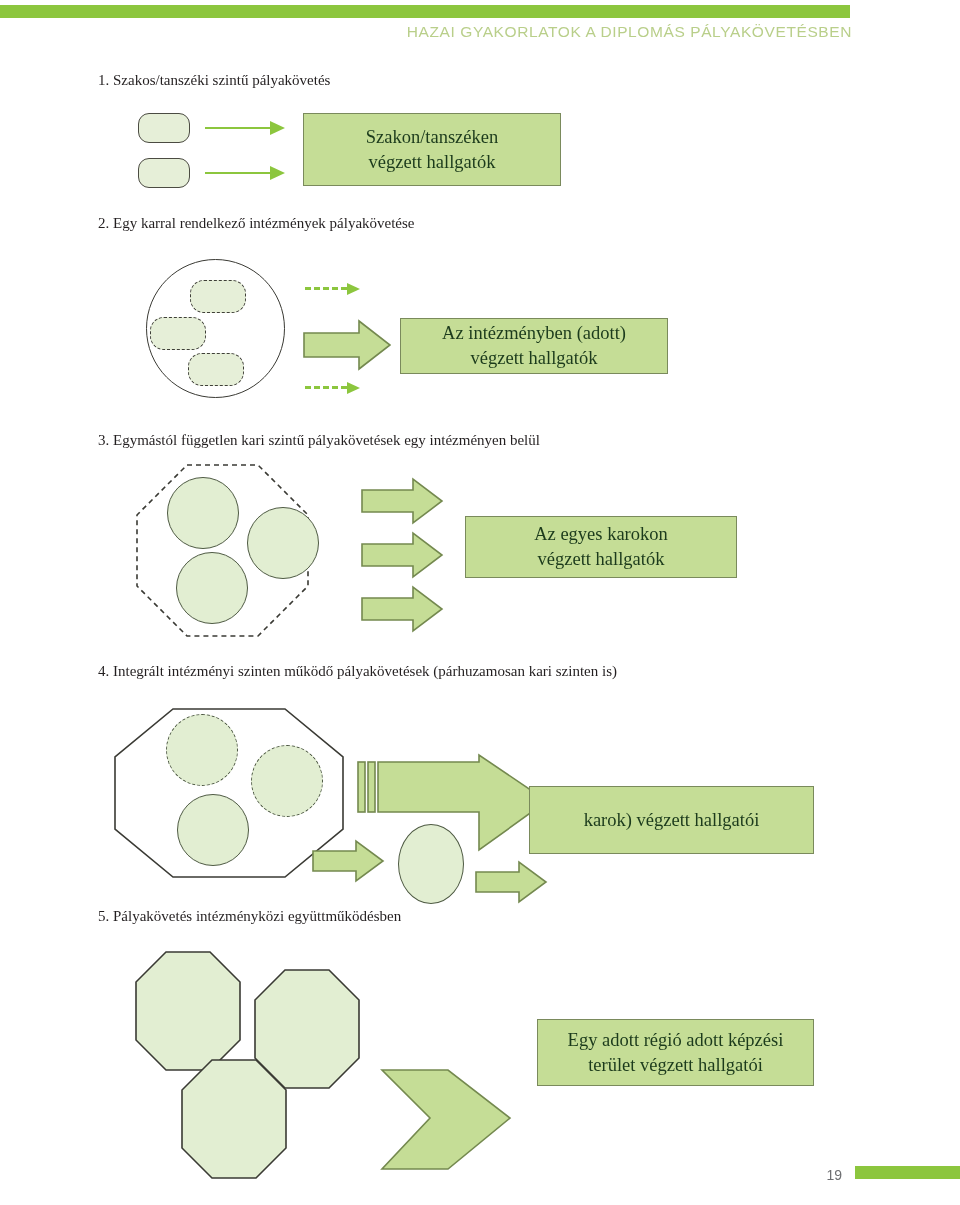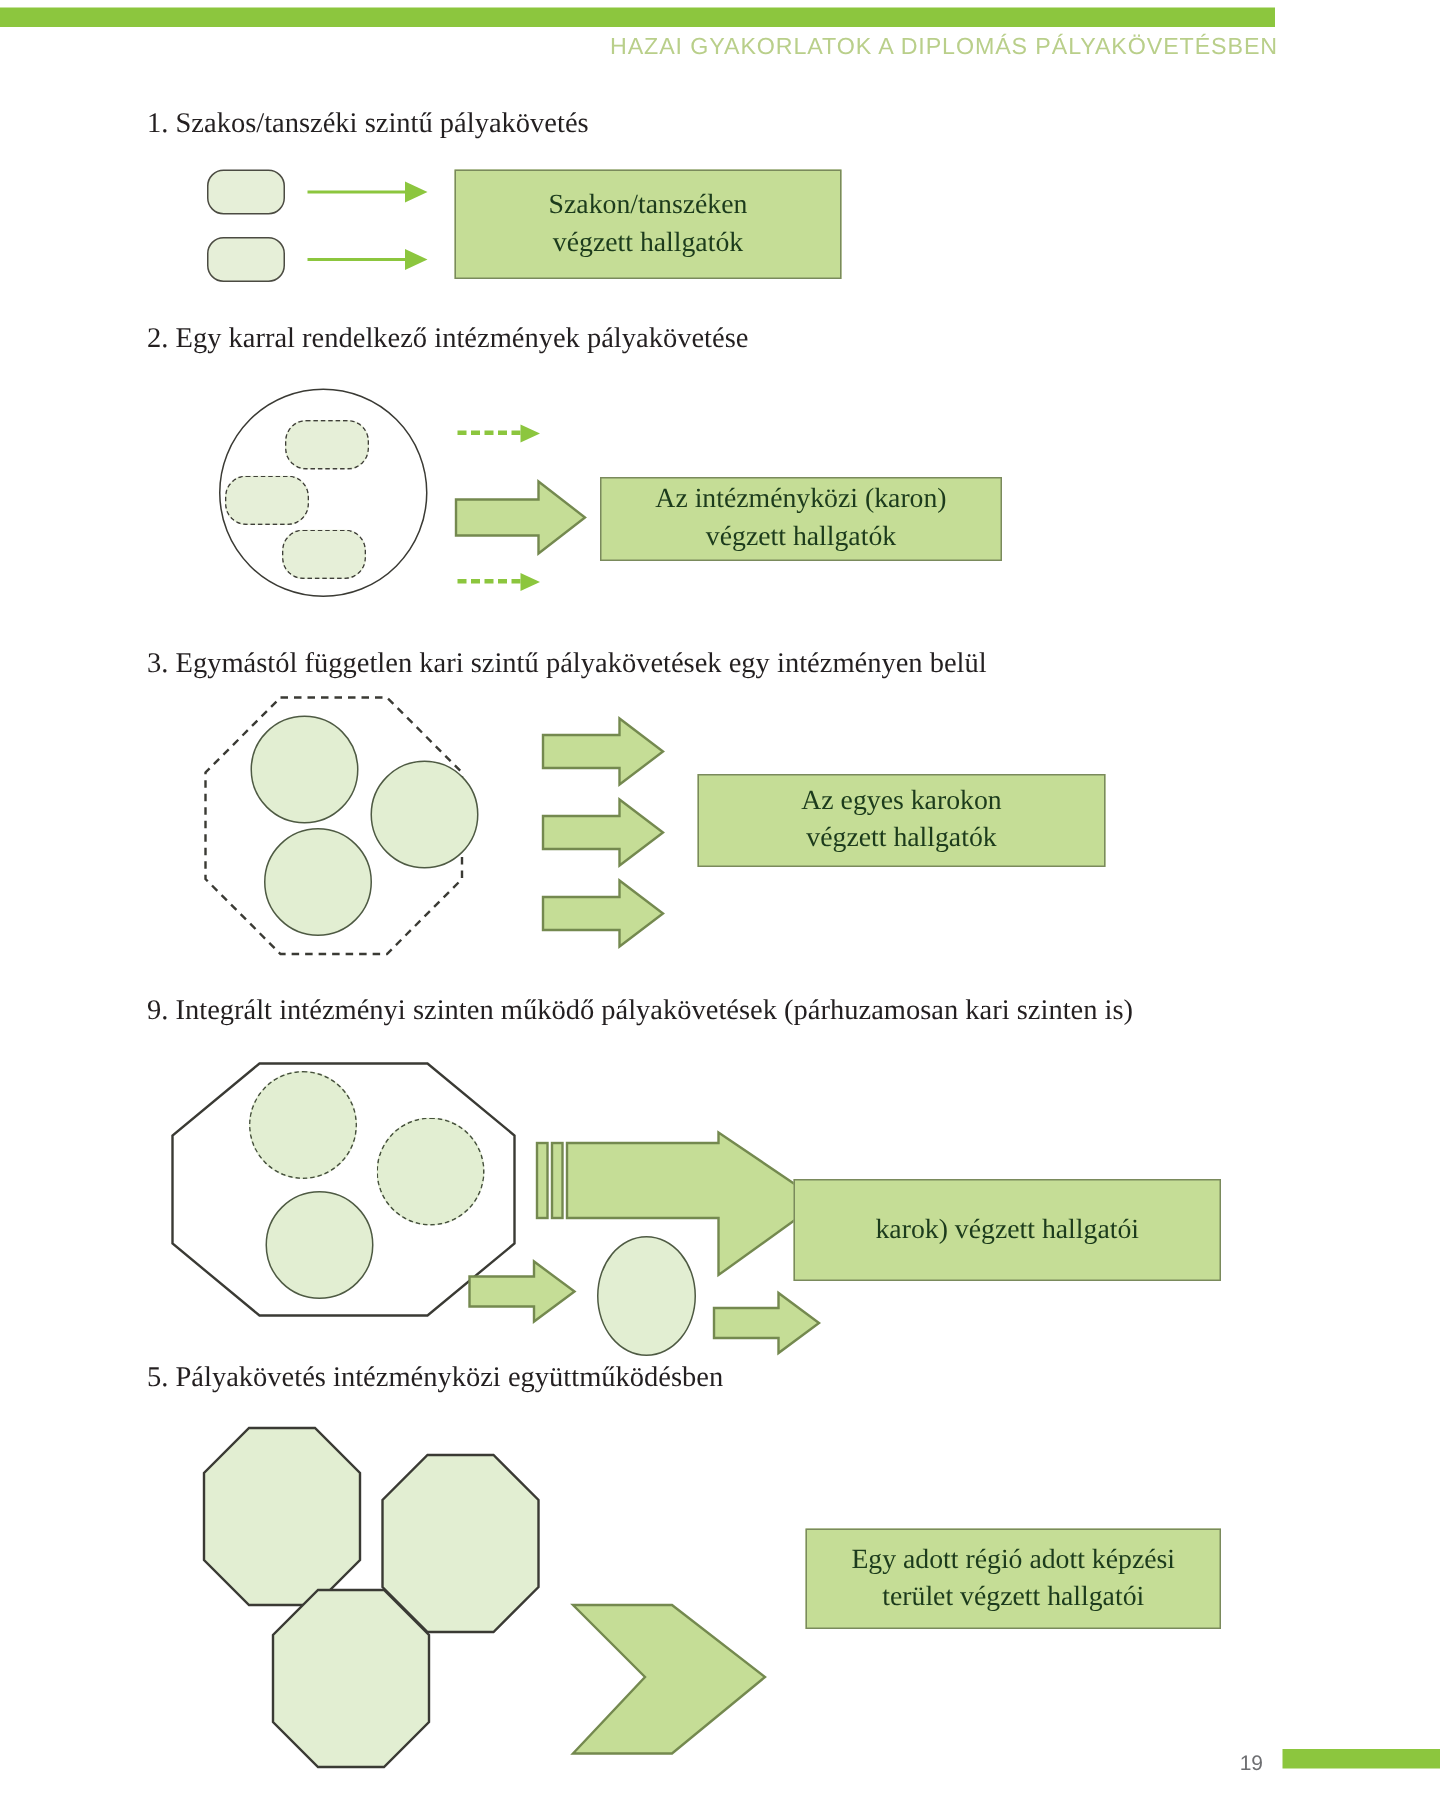--- a/index.html
+++ b/index.html
@@ -54,21 +54,21 @@
     width: 105px;
     height: 13px;
     background: #8cc63e;
   }
 
   
   .section { position: absolute; left: 0; width: 960px; }
   .section-heading {
     position: absolute;
     left: 98px;
-    font-size: 19px;
+    font-size: 15px;
     white-space: nowrap;
     color: #231f20;
   }
 
   .figure { position: absolute; left: 0; top: 0; }
 
   
   .shape { position: absolute; box-sizing: border-box; }
 
   .rrect {
@@ -206,21 +206,21 @@
     <div class="dash-arrow" style="left:305px;top:382px;width:55px;height:12px;">
       <div class="dshaft" style="width:42px;"></div>
       <div class="dhead"></div>
     </div>
 
     <svg class="blockarrow" style="left:303px;top:320px;" width="88" height="50" viewBox="0 0 88 50">
       <polygon class="ba-fill" points="1,13 56,13 56,1 87,25 56,49 56,37 1,37"></polygon>
     </svg>
 
     <div class="textbox" style="left:400px;top:318px;width:268px;height:56px;flex-direction:column;">
-      <span>Az intézményközi (karon)</span>
+      <span>Az intézményben (adott)</span>
       <span>végzett hallgatók</span>
     </div>
   </div>
 </div>
 
 <div class="section" style="top:0;height:240px;">
   <div class="section-heading" style="top:432px;">3. Egymástól független kari szintű pályakövetések egy intézményen belül</div>
 
   <div class="figure">
 
@@ -243,21 +243,21 @@
     </svg>
 
     <div class="textbox" style="left:465px;top:516px;width:272px;height:62px;flex-direction:column;">
       <span>Az egyes karokon</span>
       <span>végzett hallgatók</span>
     </div>
   </div>
 </div>
 
 <div class="section" style="top:0;height:250px;">
-  <div class="section-heading" style="top:663px;">9. Integrált intézményi szinten működő pályakövetések (párhuzamosan kari szinten is)</div>
+  <div class="section-heading" style="top:663px;">4. Integrált intézményi szinten működő pályakövetések (párhuzamosan kari szinten is)</div>
 
   <div class="figure">
 
     <svg class="blockarrow" style="left:113px;top:707px;" width="232" height="172" viewBox="0 0 232 172">
       <polygon class="oct-solid" points="60,2 172,2 230,50 230,122 172,170 60,170 2,122 2,50"></polygon>
     </svg>
 
     <div class="shape circle-dashed" style="left:166px;top:714px;width:72px;height:72px;"></div>
     <div class="shape circle-dashed" style="left:251px;top:745px;width:72px;height:72px;"></div>
 

